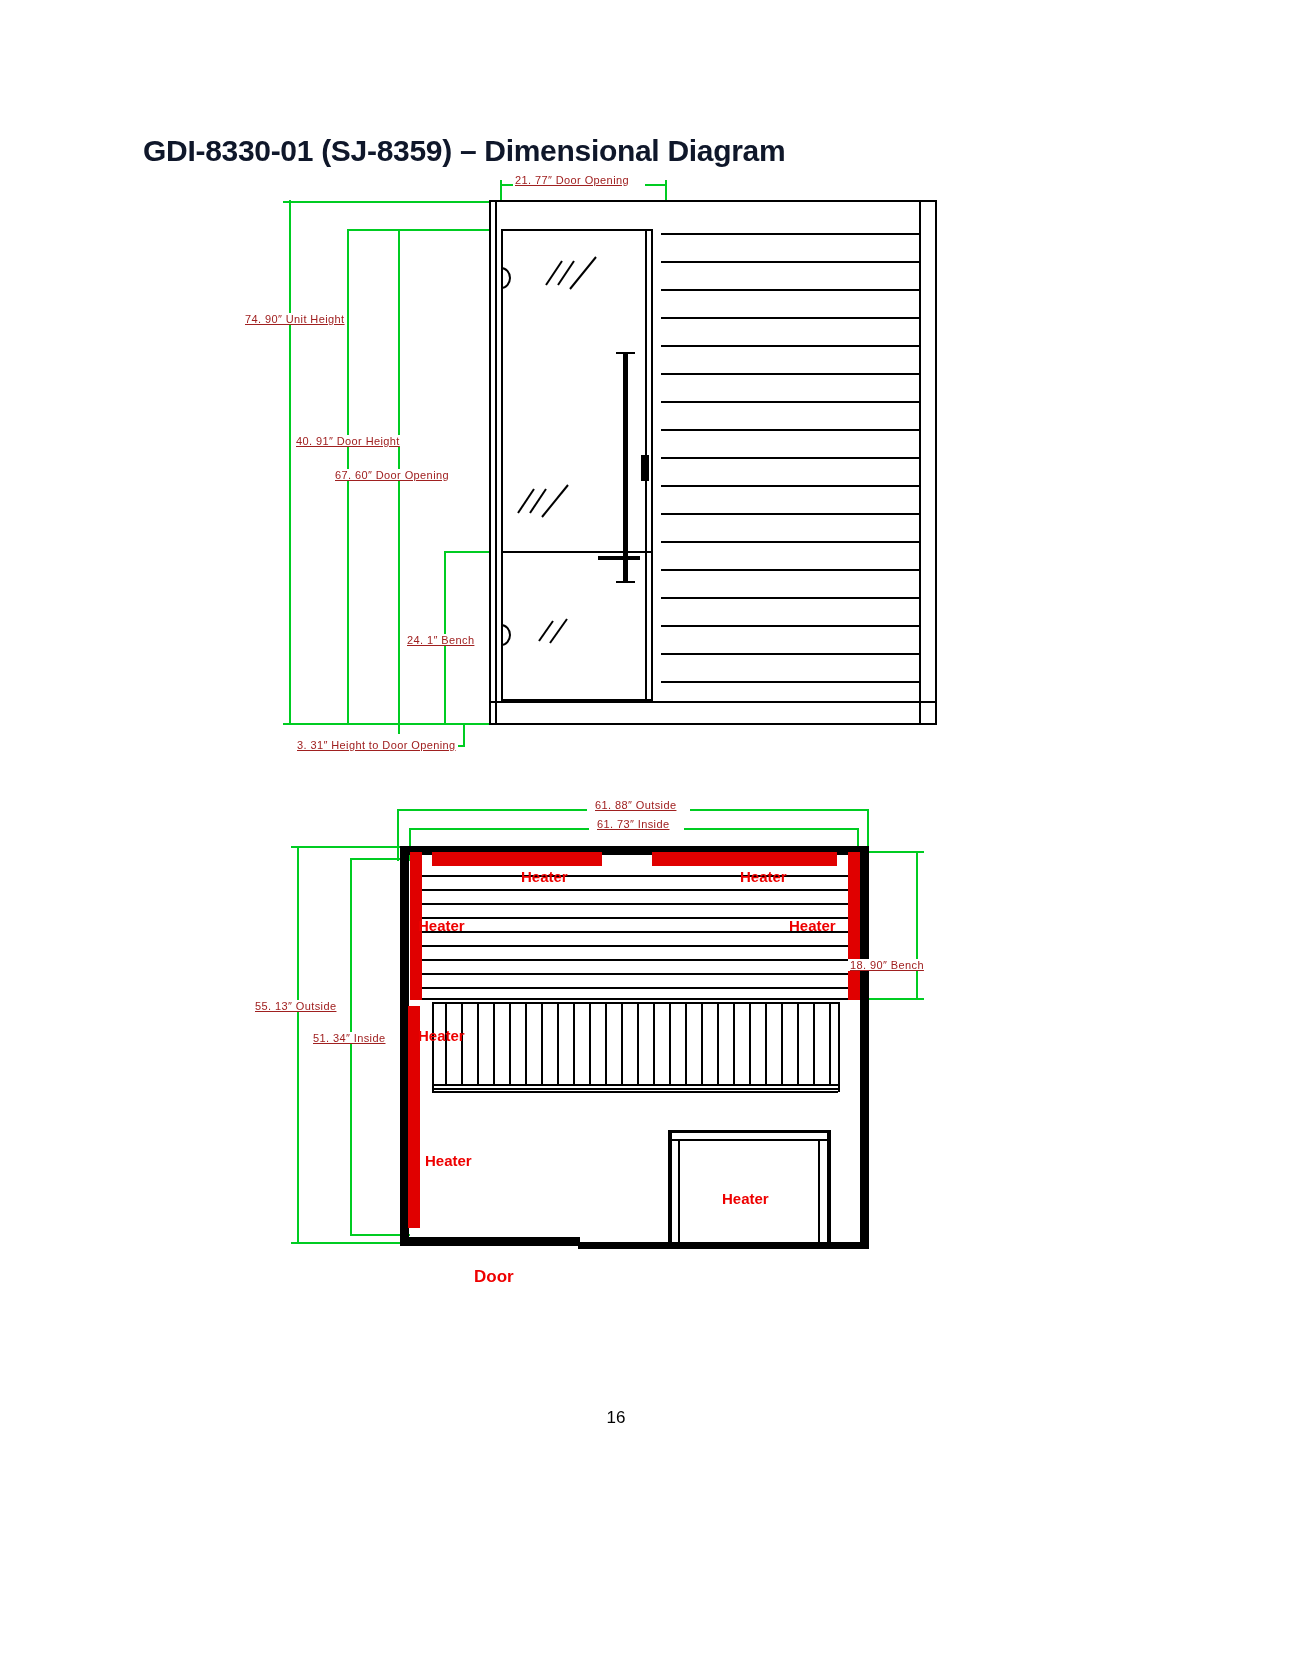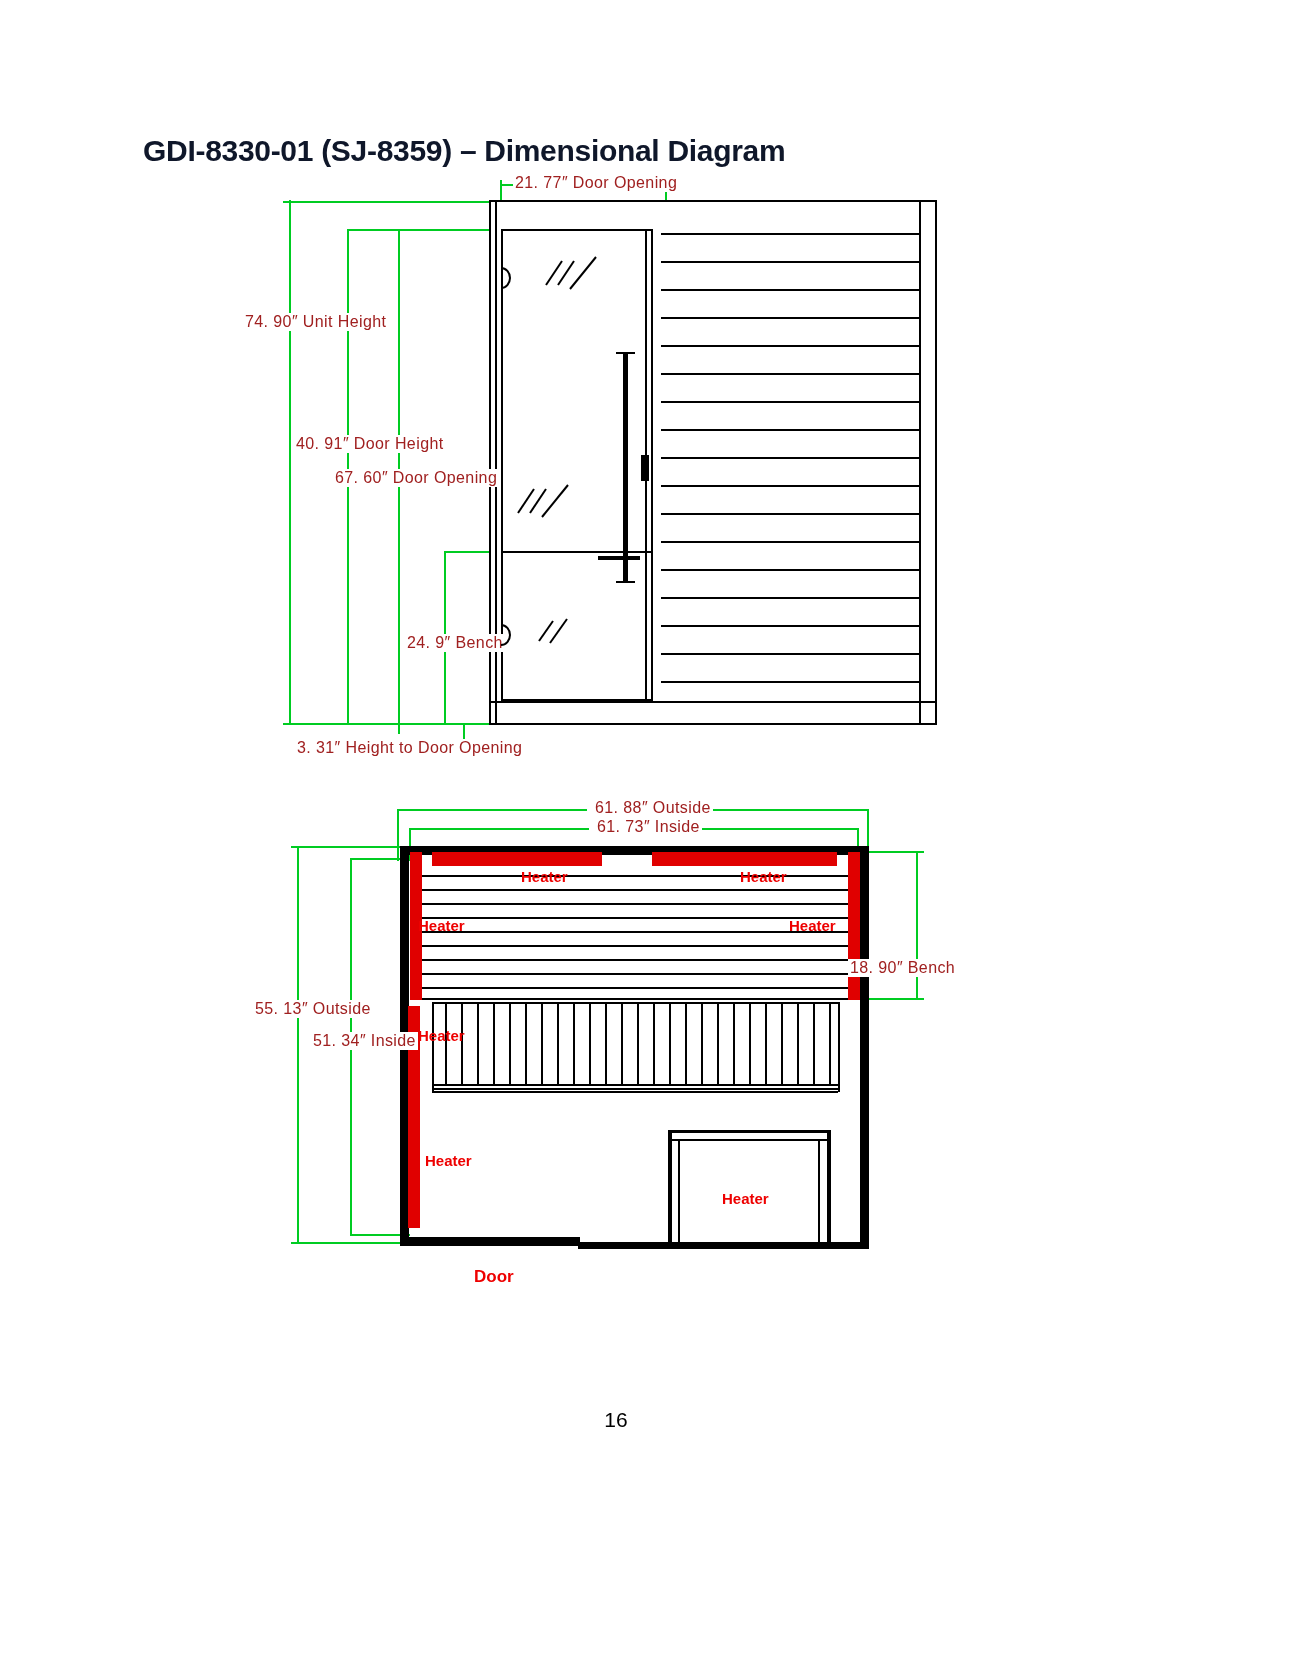--- a/index.html
+++ b/index.html
@@ -27,26 +27,27 @@
     font-weight: bold;
     letter-spacing: -0.3px;
     color: #0f172a;
     white-space: nowrap;
   }
 
   
   .dim {
     position: absolute;
     color: #a02020;
-    font-size: 16px;
+    font-size: 11px;
     white-space: nowrap;
     letter-spacing: 0.4px;
     background: #ffffff;
     padding: 0 2px;
     z-index: 6;
+    text-decoration: underline;
   }
 
   
   .gl {
     position: absolute;
     background: #00cc22;
     z-index: 3;
   }
   .gv { width: 1.5px; }
   .gh { height: 1.5px; }
@@ -106,21 +107,21 @@
     font-weight: bold;
     line-height: 1.33;
     color: #000;
     letter-spacing: 0.2px;
   }
   .pagenum {
     position: absolute;
     left: 0; top: 1408px;
     width: 1232px;
     text-align: center;
-    font-size: 21px;
+    font-size: 17px;
     color: #000;
   }
 </style>
 </head>
 <body>
 
 <div class="page">
 
   <div class="title">GDI-8330-01 (SJ-8359) – Dimensional Diagram</div>
 
@@ -144,21 +145,21 @@
 
     <div class="gl gv" style="left:347px; top:229px; height:496px;"></div>
     <div class="gl gh" style="left:347px; top:229px; width:153px;"></div>
     <div class="dim" style="left:294px; top:435px;">40. 91″  Door Height</div>
 
     <div class="gl gv" style="left:398px; top:229px; height:505px;"></div>
     <div class="dim" style="left:333px; top:469px;">67. 60″  Door Opening</div>
 
     <div class="gl gv" style="left:444px; top:551px; height:174px;"></div>
     <div class="gl gh" style="left:444px; top:551px; width:56px;"></div>
-    <div class="dim" style="left:405px; top:634px;">24. 9″  Bench</div>
+    <div class="dim" style="left:405px; top:634px;">24. 1″  Bench</div>
 
     <div class="gl gv" style="left:463px; top:725px; height:22px;"></div>
     <div class="gl gh" style="left:455px; top:745px; width:10px;"></div>
     <div class="dim" style="left:295px; top:739px;">3. 31″  Height to Door Opening</div>
 
     <div class="panelbox" style="left:489px; top:200px; width:448px; height:525px;"></div>
 
     <div class="bl bv" style="left:495px; top:200px; height:525px;"></div>
 
     <div class="bl bv" style="left:919px; top:200px; height:525px;"></div>

